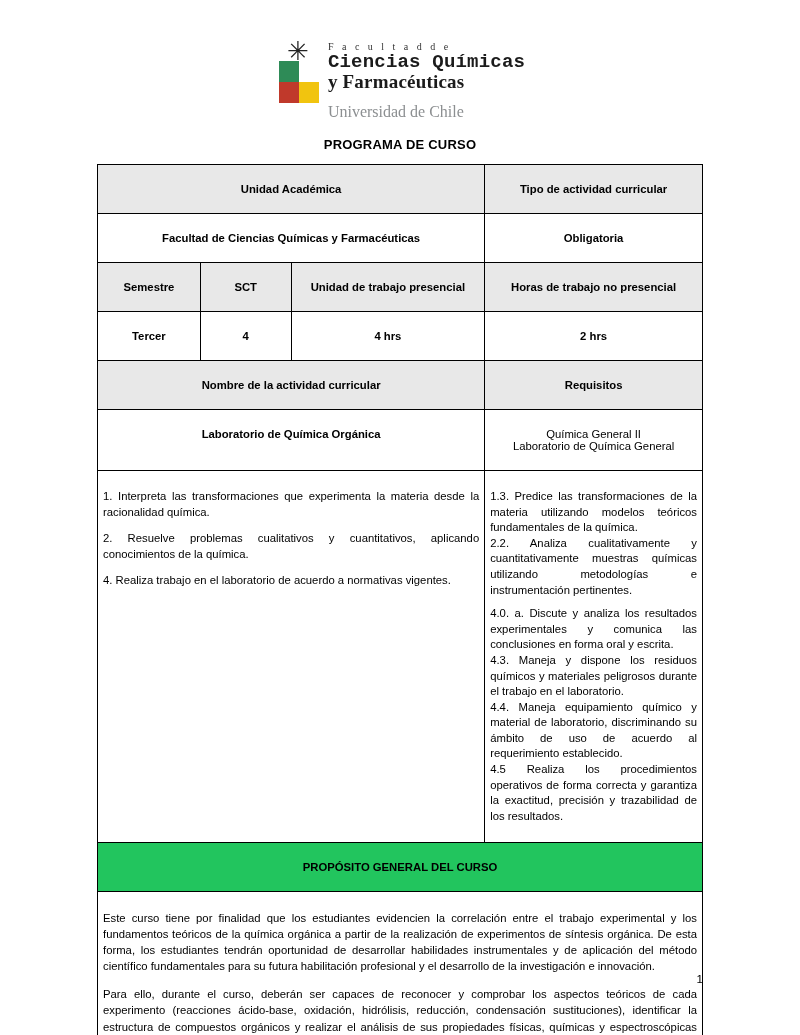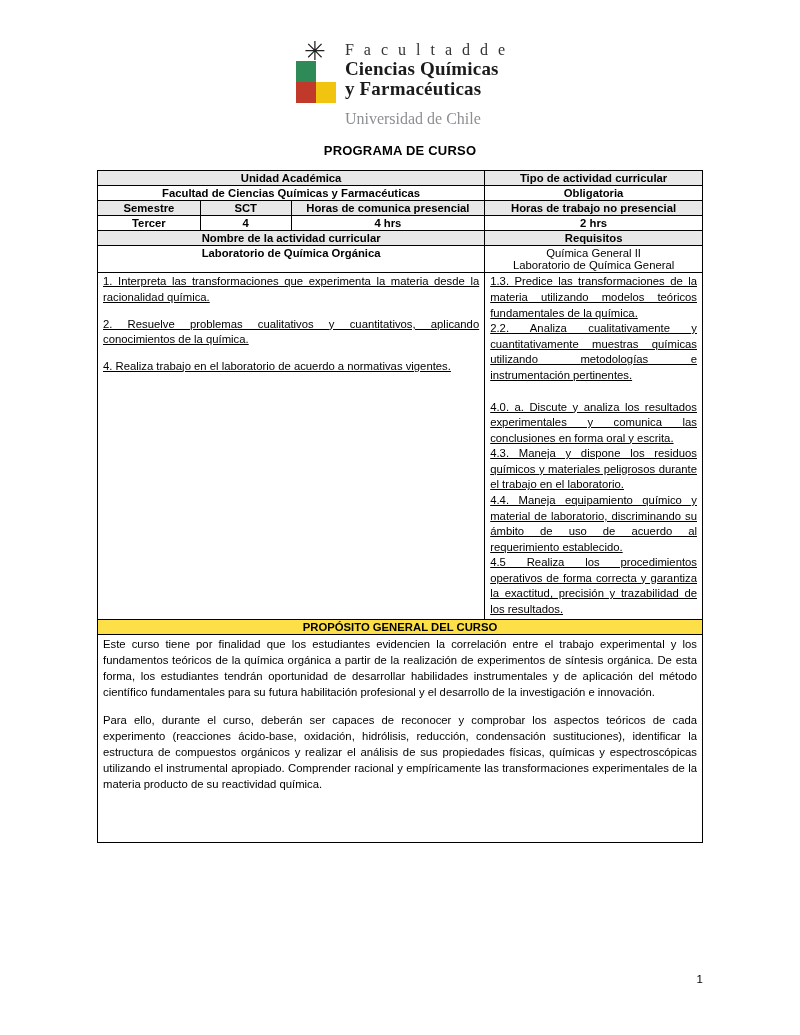--- a/index.html
+++ b/index.html
@@ -67,26 +67,26 @@
   .sq-white  { background: #ffffff; }
   .sq-red    { background: #c0392b; }
   .sq-yellow { background: #f1c40f; }
 
   .logo-text {
     line-height: 1.05;
     padding-top: 2px;
   }
   .logo-l1 {
     font-family: "Liberation Serif", serif;
-    font-size: 16px;
+    font-size: 10px;
     letter-spacing: 3px;
     color: #333;
   }
   .logo-l2 {
-    font-family: Liberation Serif, serif;
+    font-family: Liberation Mono, monospace;
     font-size: 19px;
     font-weight: bold;
     color: #1b1b1b;
     letter-spacing: .2px;
   }
   .logo-l3 {
     font-family: "Liberation Serif", serif;
     font-size: 19px;
     font-weight: bold;
     color: #1b1b1b;
@@ -109,45 +109,44 @@
   }
 
   
   table.course {
     border-collapse: collapse;
     width: 100%;
     table-layout: fixed;
   }
   table.course td {
     border: 1px solid #000000;
-    padding: 1px 5px;
+    padding: 18px 5px;
     font-size: 11.3px;
     vertical-align: top;
   }
   .hdr {
     background: #e8e8e8;
     text-align: center;
     font-weight: bold;
     padding-top: 3px;
     padding-bottom: 3px;
   }
   .ctr { text-align: center; }
   .bold { font-weight: bold; }
   .just {
     text-align: justify;
     line-height: 1.38;
-    text-decoration: underline;
   }
   .tall { height: 310px; }
   .pad { padding: 5px 7px 7px 7px; }
   .para { margin: 0 0 11px 0; }
   .para:last-child { margin-bottom: 0; }
 
   .purpose-hdr {
-    background: #fde047;
+    background: #22c55e;
     text-align: center;
     font-weight: bold;
     font-size: 11.8px;
   }
   .purpose-body {
     padding: 7px 8px 10px 8px;
     height: 205px;
     margin-top: 6px;
   }
   .purpose-body p {
@@ -205,21 +204,21 @@
         <td class="hdr" colspan="3">Unidad Académica</td>
         <td class="hdr">Tipo de actividad curricular</td>
       </tr>
       <tr>
         <td class="ctr bold" colspan="3">Facultad de Ciencias Químicas y Farmacéuticas</td>
         <td class="ctr bold">Obligatoria</td>
       </tr>
       <tr>
         <td class="hdr">Semestre</td>
         <td class="hdr">SCT</td>
-        <td class="hdr">Horas de comunica presencial</td>
+        <td class="hdr">Unidad de trabajo presencial</td>
         <td class="hdr">Horas de trabajo no presencial</td>
       </tr>
       <tr>
         <td class="ctr bold">Tercer</td>
         <td class="ctr bold">4</td>
         <td class="ctr bold">4 hrs</td>
         <td class="ctr bold">2 hrs</td>
       </tr>
       <tr>
         <td class="hdr" colspan="3">Nombre de la actividad curricular</td>
@@ -233,21 +232,21 @@
         </td>
       </tr>
       <tr>
         <td class="just pad tall" colspan="3">
           <p class="para">1. Interpreta las transformaciones que experimenta la materia desde la racionalidad química.</p>
           <p class="para">2. Resuelve problemas cualitativos y cuantitativos, aplicando conocimientos de la química.</p>
           <p class="para">4. Realiza trabajo en el laboratorio de acuerdo a normativas vigentes.</p>
         </td>
         <td class="just pad tall">
           <p class="para" style="margin-bottom:0">1.3. Predice las transformaciones de la materia utilizando modelos teóricos fundamentales de la química.</p>
-          <p class="para" style="margin-bottom:16px">2.2. Analiza cualitativamente y cuantitativamente muestras químicas utilizando metodologías e instrumentación pertinentes.</p>
+          <p class="para" style="margin-bottom:8px">2.2. Analiza cualitativamente y cuantitativamente muestras químicas utilizando metodologías e instrumentación pertinentes.</p>
           <p class="para" style="margin-bottom:0">4.0. a. Discute y analiza los resultados experimentales y comunica las conclusiones en forma oral y escrita.</p>
           <p class="para" style="margin-bottom:0">4.3. Maneja y dispone los residuos químicos y materiales peligrosos durante el trabajo en el laboratorio.</p>
           <p class="para" style="margin-bottom:0">4.4. Maneja equipamiento químico y material de laboratorio, discriminando su ámbito de uso de acuerdo al requerimiento establecido.</p>
           <p class="para" style="margin-bottom:0">4.5 Realiza los procedimientos operativos de forma correcta y garantiza la exactitud, precisión y trazabilidad de los resultados.</p>
         </td>
       </tr>
       <tr>
         <td class="purpose-hdr" colspan="4">PROPÓSITO GENERAL DEL CURSO</td>
       </tr>
       <tr>

